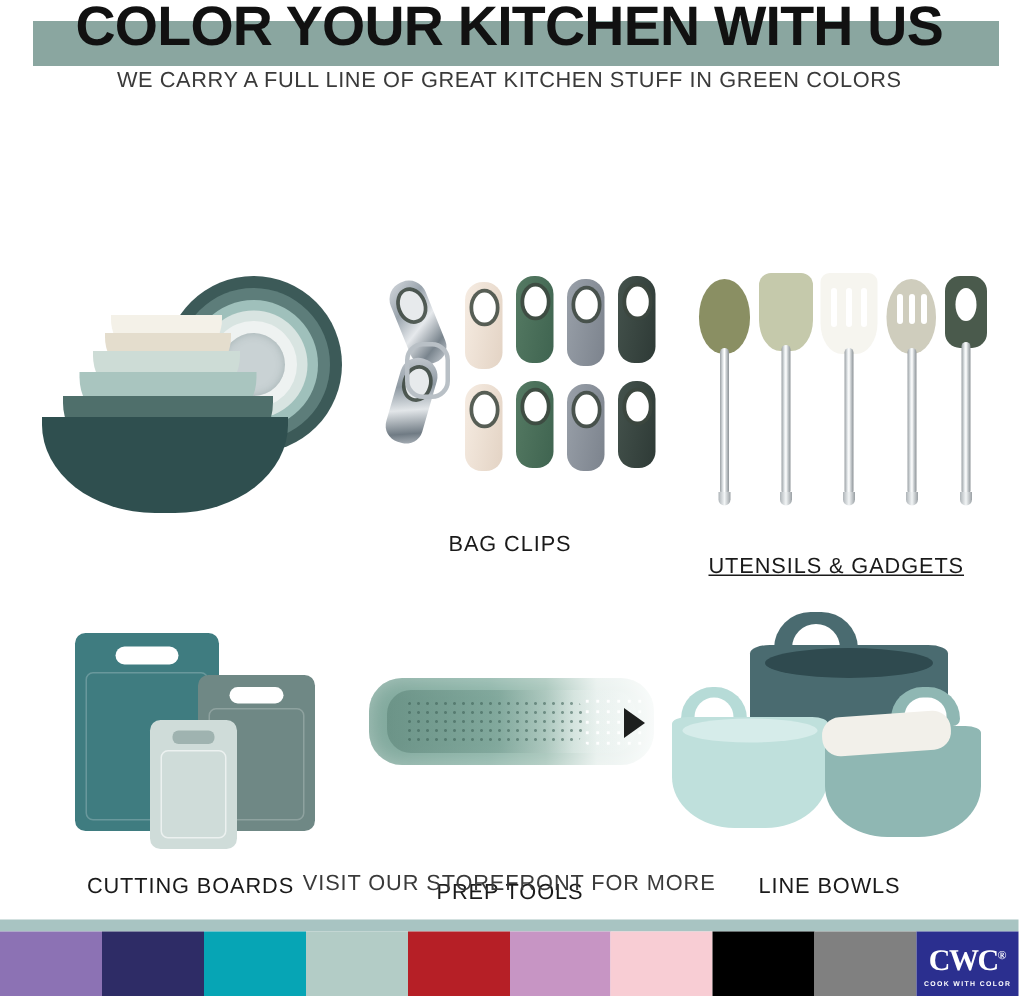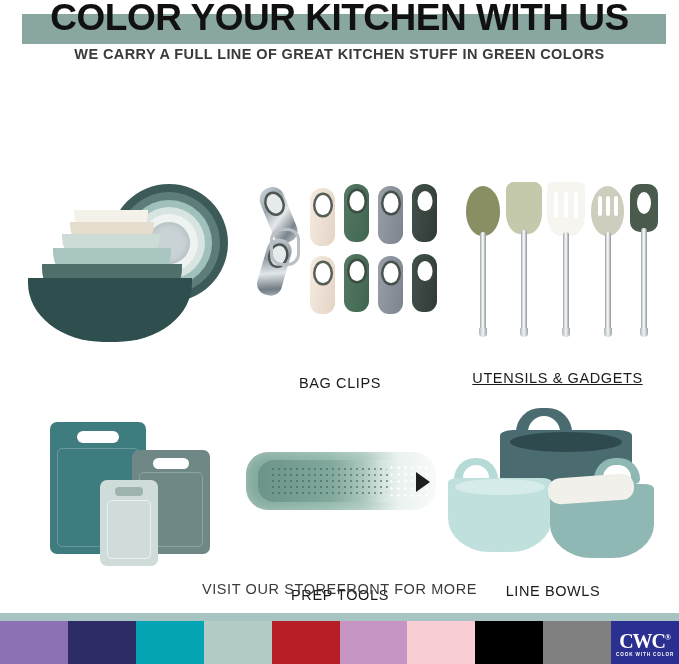--- a/index.html
+++ b/index.html
@@ -26,21 +26,21 @@
     color:#111111;
     font-family:"Liberation Sans", sans-serif;
     white-space:nowrap;
   }
   .header-sub{
     position:absolute;left:0;top:44px;width:679px;
     text-align:center;
     font-size:14.5px;line-height:20px;
     letter-spacing:0.4px;
     color:#3a3a3a;
-    font-weight:700;
+    font-weight:400;
     white-space:nowrap;
   }
 
   
   .grid{position:relative;}
   .cell{position:absolute;}
   .art{position:absolute;left:0;top:0;width:100%;height:170px;}
   .cell-label{
     position:absolute;left:0;width:100%;text-align:center;
     font-size:14.5px;letter-spacing:0.6px;color:#1a1a1a;
@@ -183,21 +183,21 @@
         <div class="sh clip" style="left:104px;top:82px;background:linear-gradient(100deg,#557a63,#3f6450);">
           <div class="eye"></div>
           </div>
         <div class="sh clip" style="left:138px;top:84px;background:linear-gradient(100deg,#99a0a9,#7c838d);">
           <div class="eye"></div>
           </div>
         <div class="sh clip" style="left:172px;top:82px;background:linear-gradient(100deg,#44524c,#2e3a36);">
           <div class="eye"></div>
           </div>
       </div>
-      <div class="cell-label" style="top:183px;margin-top:20px;">BAG CLIPS</div>
+      <div class="cell-label" style="top:183px;">BAG CLIPS</div>
     </div>
 
     <div class="cell" style="left:450px;top:100px;width:215px;height:205px;">
       <div class="art">
 
         <div class="sh" style="left:16px;top:14px;width:34px;height:50px;
              border-radius:50% 50% 48% 48%;background:#8a8f63;"></div>
         <div class="ut-handle" style="left:30px;top:60px;height:98px;"></div>
         <div class="ut-tip" style="left:29px;top:156px;"></div>
 
@@ -243,20 +243,21 @@
         <div class="board" style="left:110px;top:50px;width:78px;height:104px;background:#6f8885;">
           <div class="inner" style="top:22px;"></div>
           <div class="hole" style="top:8px;width:36px;height:11px;"></div>
         </div>
 
         <div class="board" style="left:78px;top:80px;width:58px;height:86px;background:#cfdcd9;">
           <div class="inner" style="top:20px;border-color:rgba(255,255,255,.6);"></div>
           <div class="hole" style="top:7px;width:28px;height:9px;background:#9fb3b0;border-radius:4px;"></div>
         </div>
       </div>
+      <div class="cell-label" style="top:183px;">CUTTING BOARDS</div>
     </div>
 
     <div class="cell" style="left:240px;top:332px;width:200px;height:205px;">
       <div class="art">
 
         <div class="pt-body" style="left:6px;top:48px;width:190px;height:58px;
              background:linear-gradient(90deg,#7fa79b 0%,#8fb6aa 42%,#a9c7bc 62%,#e9f1ee 80%,#f7faf9 100%);
              box-shadow:inset 0 0 14px rgba(255,255,255,.35);"></div>
         <div class="sh" style="left:18px;top:56px;width:166px;height:42px;border-radius:16px;
              background:linear-gradient(90deg,rgba(90,130,118,.55) 0%,rgba(110,150,138,.45) 45%,rgba(230,240,237,.35) 75%,rgba(250,252,252,.2) 100%);"></div>

